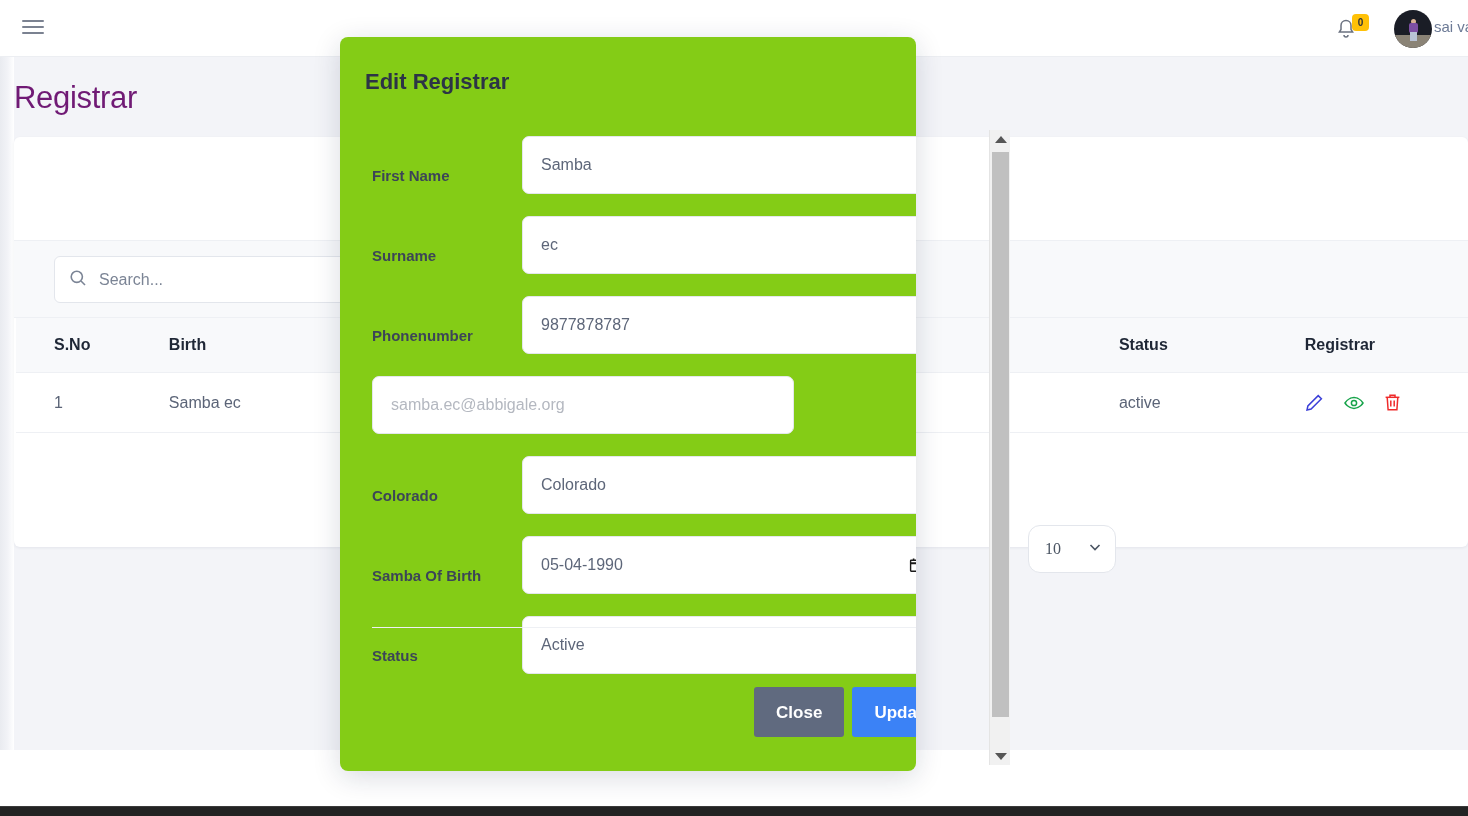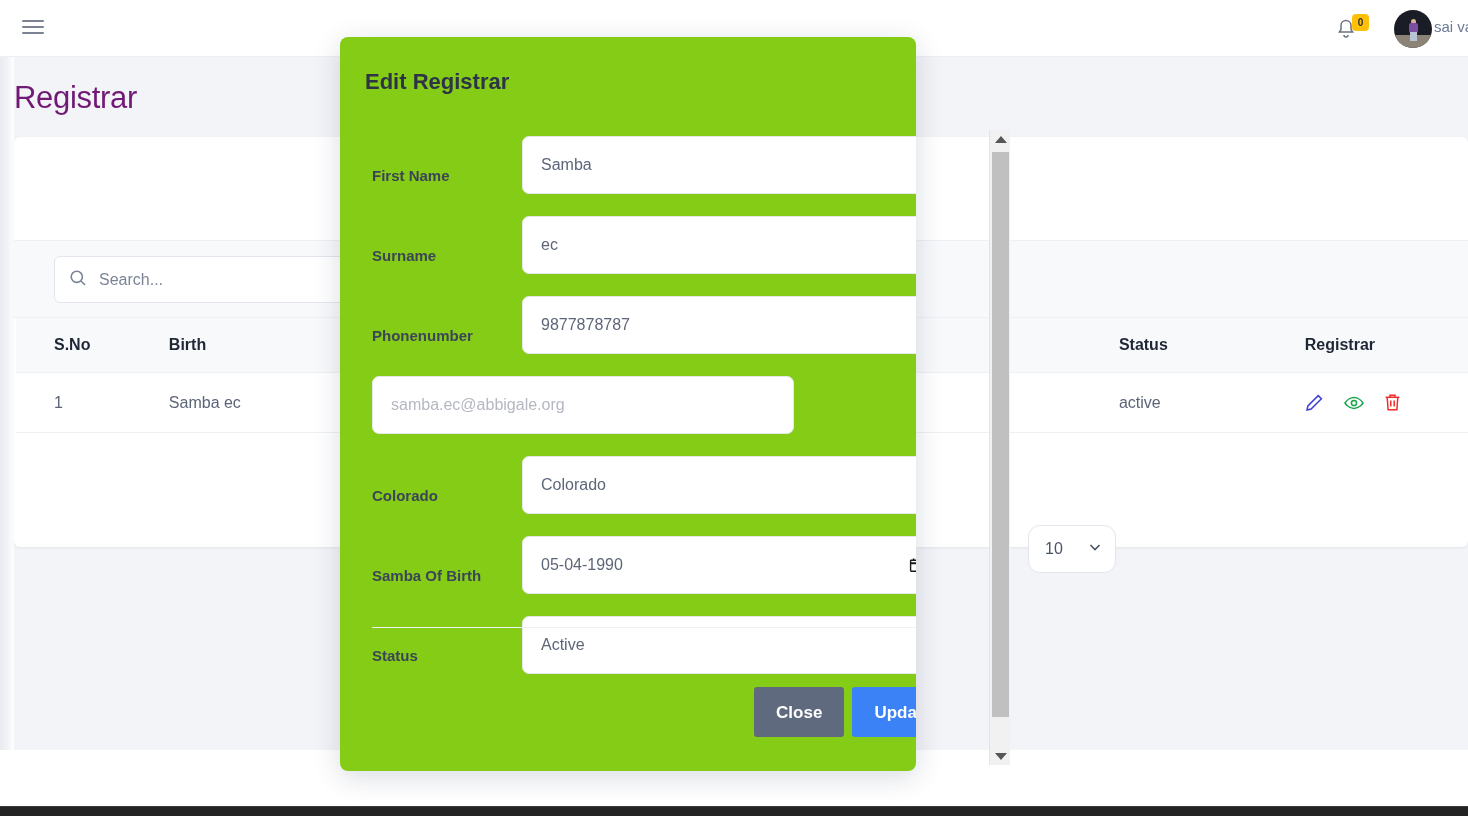--- a/index.html
+++ b/index.html
@@ -205,20 +205,21 @@
     border: 1px solid #e3e6ec;
     border-radius: 12px;
     background: #ffffff;
     display: flex;
     align-items: center;
     justify-content: space-between;
     padding: 0 12px 0 16px;
     font-size: 16px;
     color: #4b5563;
     cursor: pointer;
+    font-family: Liberation Serif, serif;
   }
 
   .footer-strip {
     position: absolute;
     left: 0; top: 750px;
     width: 1468px; height: 56px;
     background: #ffffff;
   }
   .bottom-bar {
     position: absolute;

